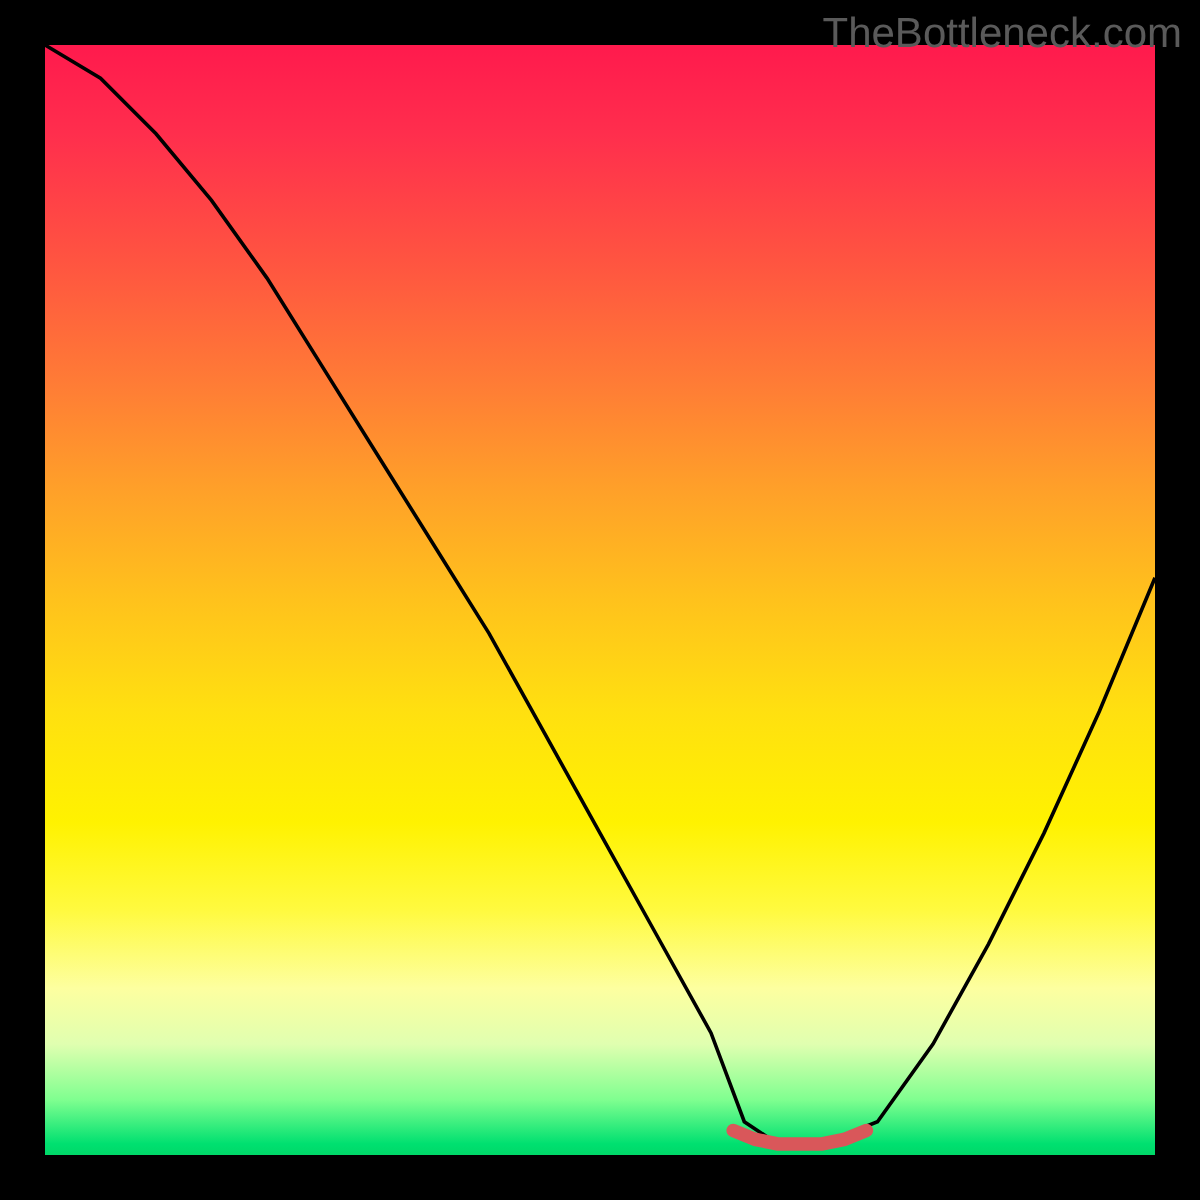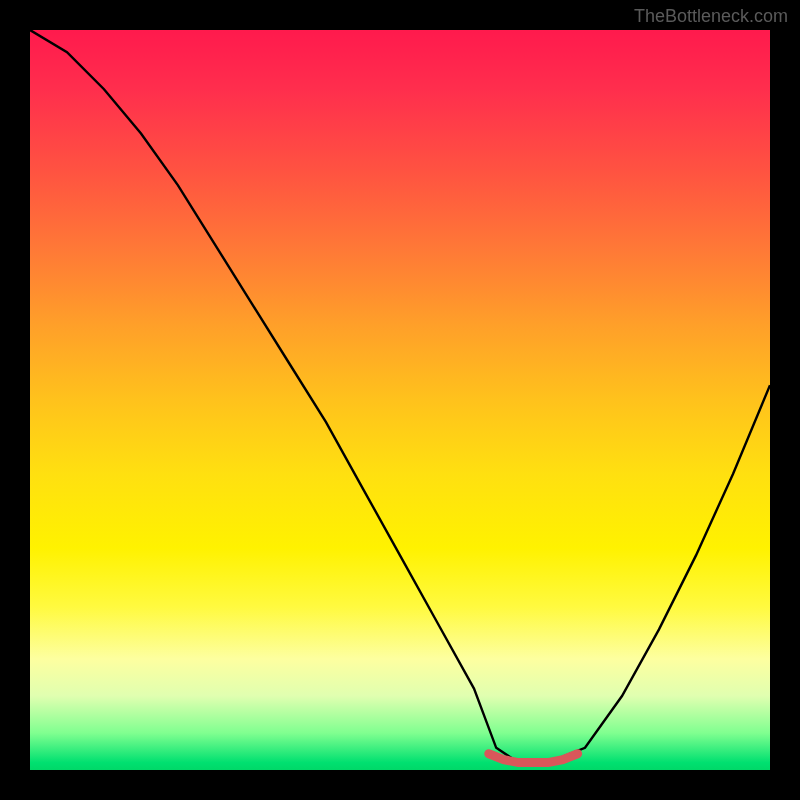--- a/index.html
+++ b/index.html
@@ -9,21 +9,21 @@
     height: 800px;
     background: #000;
     position: relative;
     font-family: Arial, sans-serif;
   }
   .watermark {
     position: absolute;
     top: 6px;
     right: 12px;
     color: #5a5a5a;
-    font-size: 18px;
+    font-size: 28px;
     font-weight: 400;
     z-index: 10;
   }
   .plot-area {
     position: absolute;
     left: 30px;
     top: 30px;
     width: 740px;
     height: 740px;
   }

